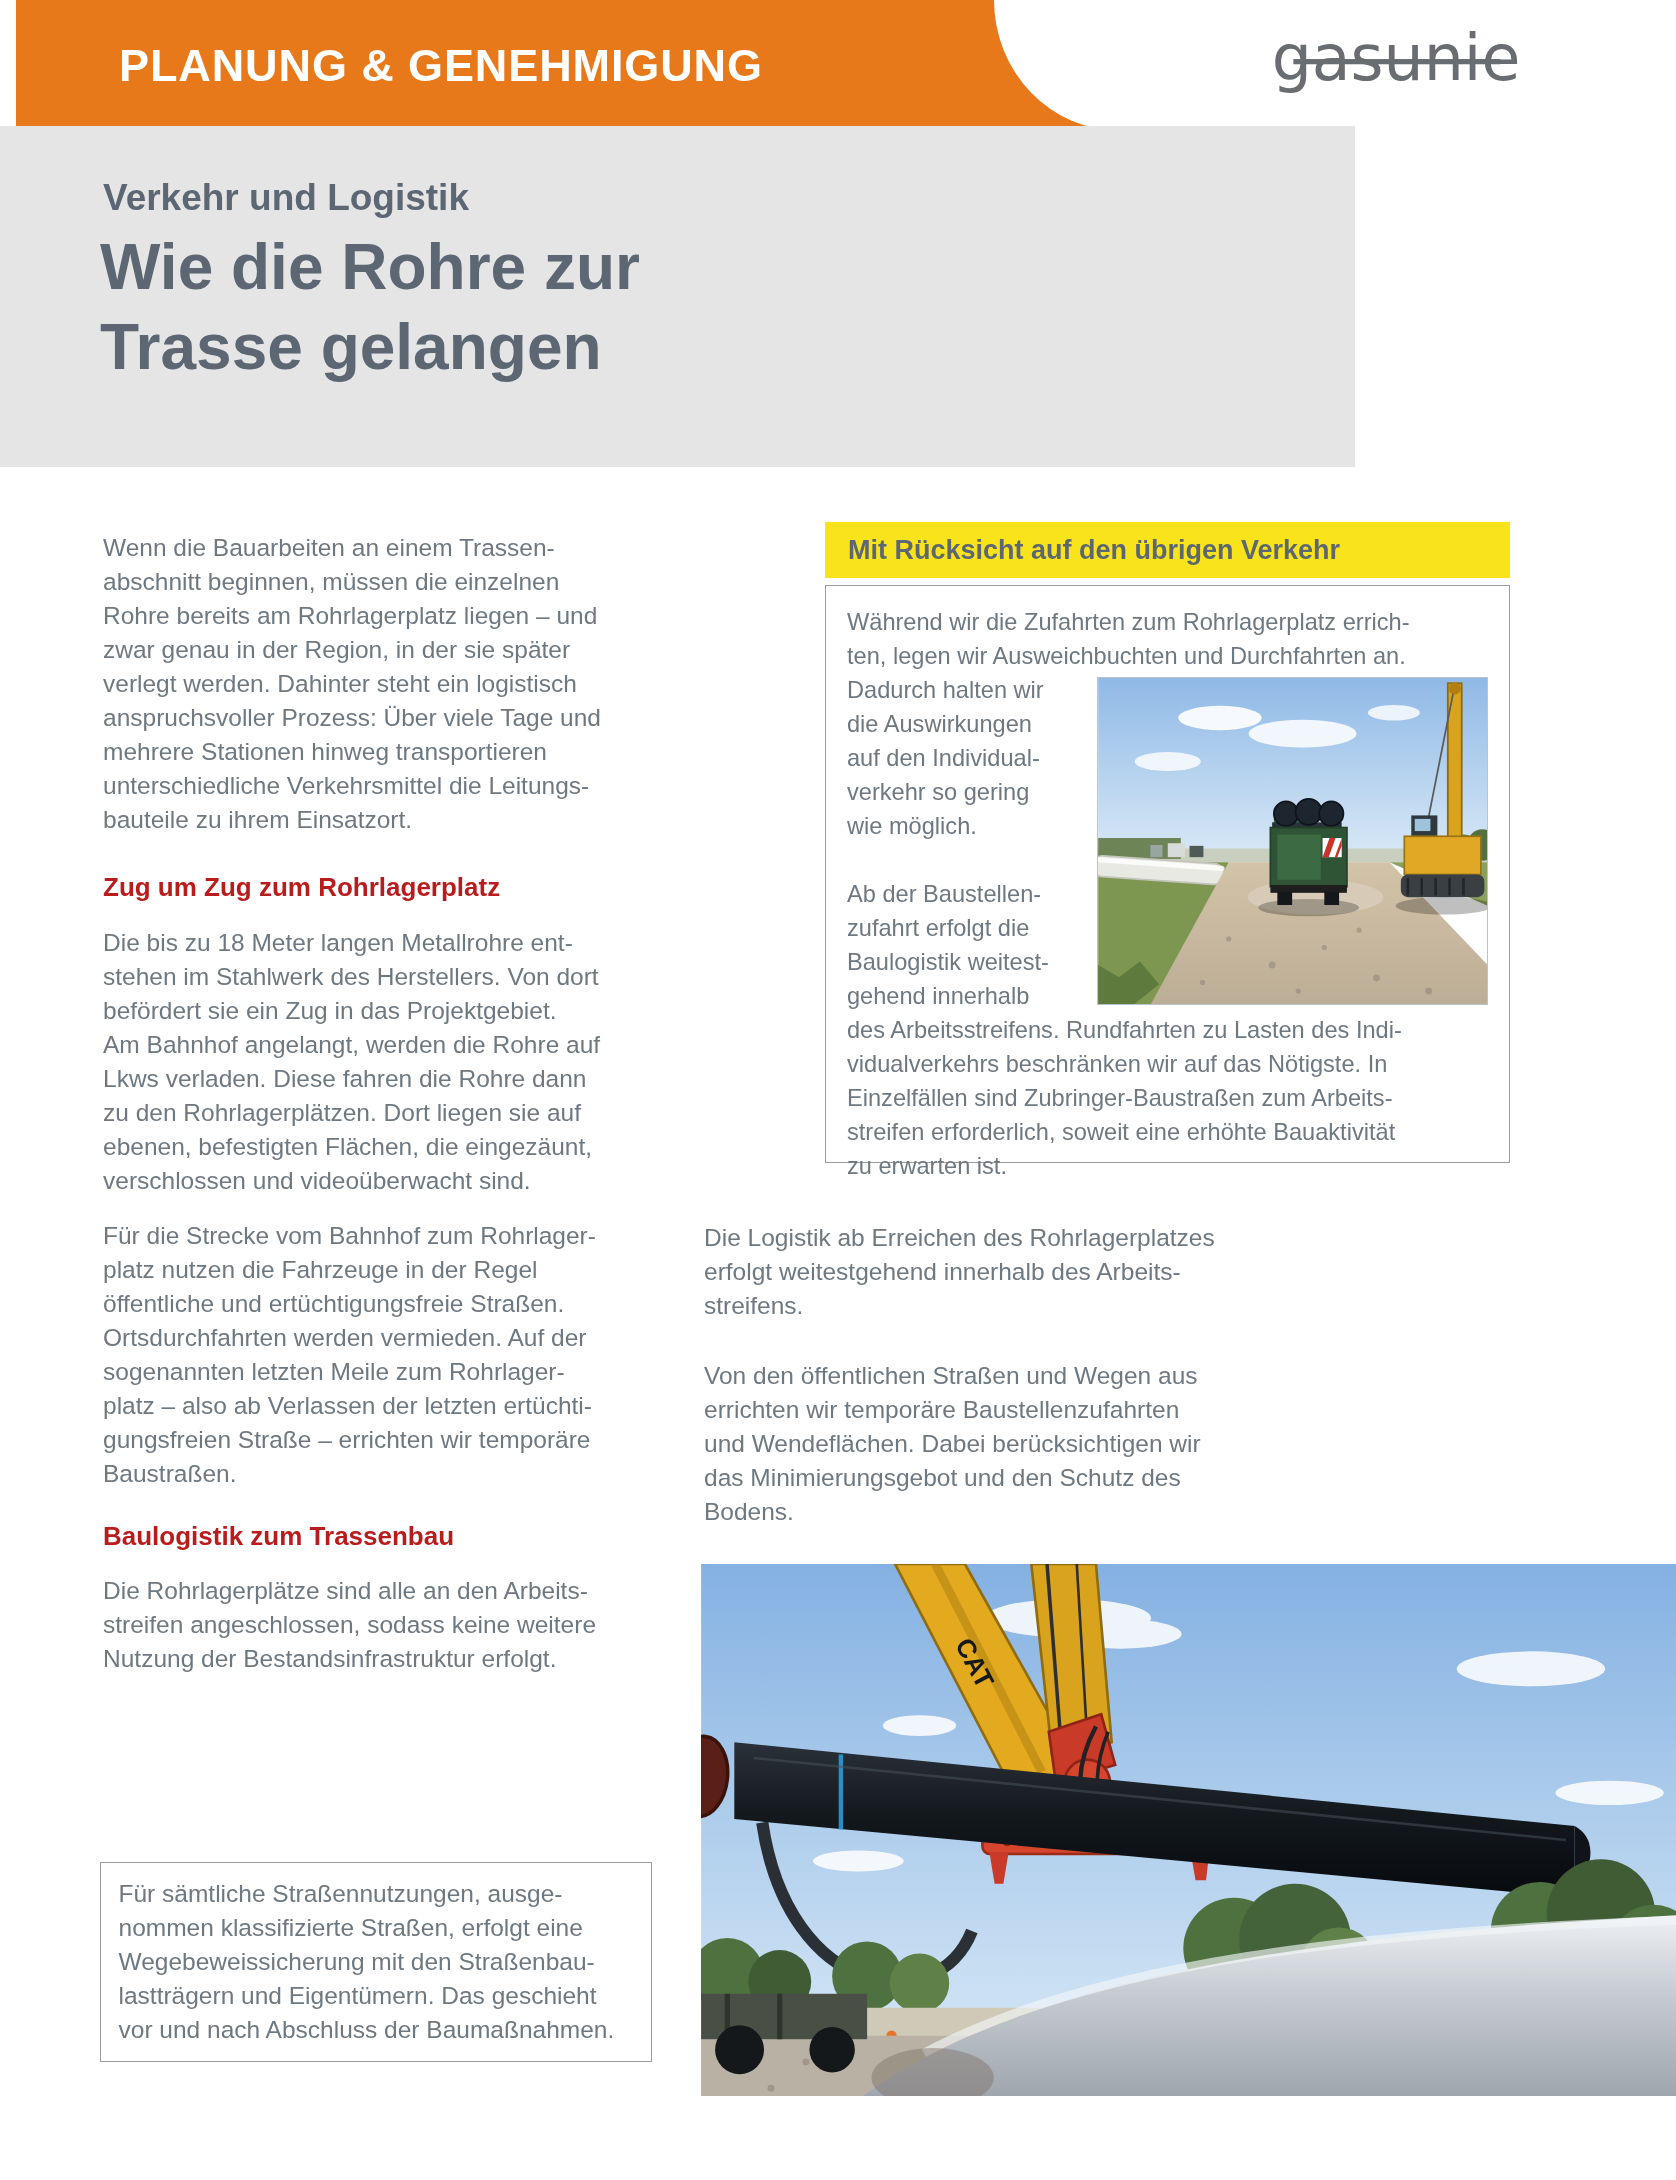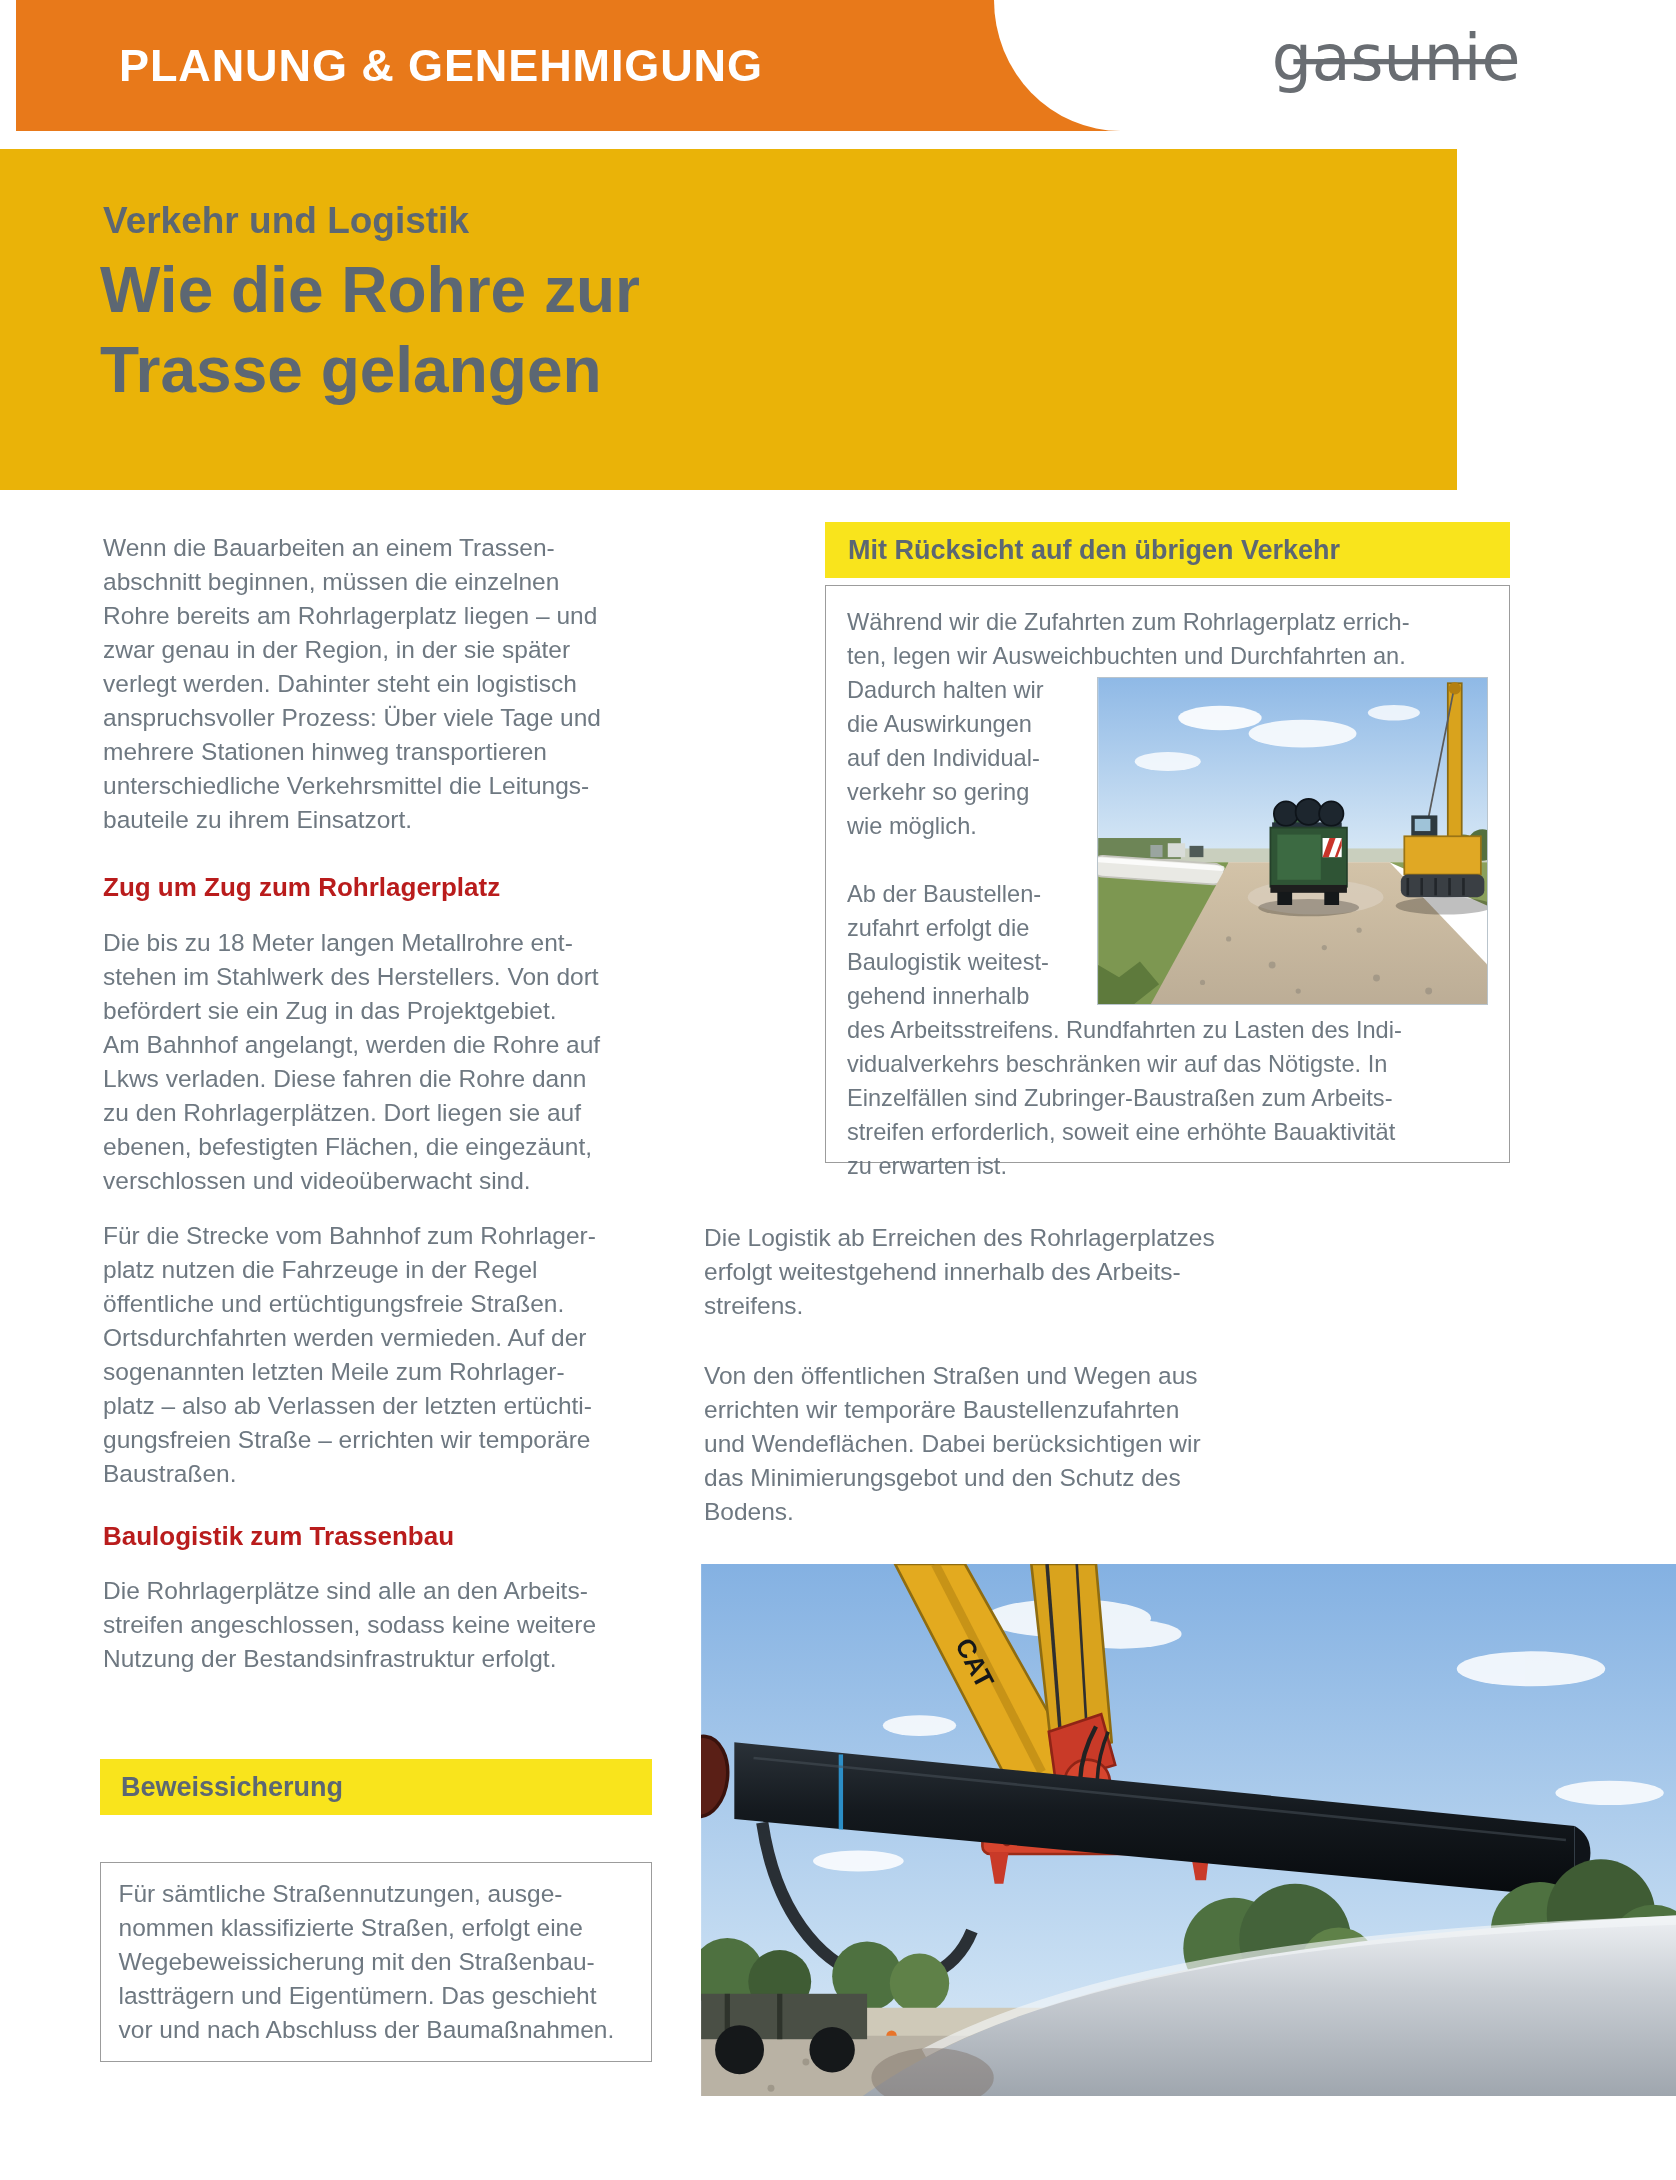--- a/index.html
+++ b/index.html
@@ -8,21 +8,21 @@
 
   
   .header{position:absolute;left:0;top:0;width:1677px;height:131px;background:#E8791A;margin-left:16px;}
   .header-title{position:absolute;left:103px;top:40px;font-size:45px;font-weight:bold;
         color:#ffffff;letter-spacing:0.9px;white-space:nowrap;}
   .logo-panel{position:absolute;left:978px;top:0;width:699px;height:131px;background:#ffffff;
         border-bottom-left-radius:127px 131px;}
   .logo{position:absolute;left:271px;top:26px;width:262px;height:80px;}
 
   
-  .hero{position:absolute;left:0;top:149px;width:1457px;height:341px;background:#eab308;}
+  .hero{position:absolute;left:0;top:126px;width:1355px;height:341px;background:#e5e5e5;}
   .hero-kicker{position:absolute;left:103px;top:51px;font-size:37px;font-weight:bold;color:#5C6773;}
   .hero-title{position:absolute;left:100px;top:101px;font-size:64px;font-weight:bold;color:#5C6773;
         line-height:80px;white-space:pre-line;}
 
   
   .p{position:absolute;color:#6E7881;font-size:24.5px;line-height:34px;white-space:pre-line;}
   .h2{position:absolute;color:#b91c1c;font-size:26px;font-weight:bold;white-space:nowrap;}
   .ylabel{position:absolute;background:#F9E41C;color:#5C6773;font-size:27px;font-weight:bold;
         line-height:56px;height:56px;box-sizing:border-box;padding-left:21px;}
   .bbox{position:absolute;border:1.7px solid #9C9C9C;box-sizing:border-box;background:#ffffff;}
@@ -85,21 +85,20 @@
 Ortsdurchfahrten werden vermieden. Auf der
 sogenannten letzten Meile zum Rohrlager-
 platz – also ab Verlassen der letzten ertüchti-
 gungsfreien Straße – errichten wir temporäre
 Baustraßen.</div>
   <div class="h2" style="left:103px;top:1521px">Baulogistik zum Trassenbau</div>
   <div class="p lcol-p" style="top:1574px">Die Rohrlagerplätze sind alle an den Arbeits-
 streifen angeschlossen, sodass keine weitere
 Nutzung der Bestandsinfrastruktur erfolgt.</div>
 
-  <div class="ylabel" style="left:100px;top:1759px;width:552px">Beweissicherung</div>
   <div class="bbox left-callout-body">
     <div class="inner">Für sämtliche Straßennutzungen, ausge-
 nommen klassifizierte Straßen, erfolgt eine
 Wegebeweissicherung mit den Straßenbau-
 lastträgern und Eigentümern. Das geschieht
 vor und nach Abschluss der Baumaßnahmen.</div>
   </div>
 
   <div class="ylabel" style="left:825px;top:522px;width:685px;padding-left:23px">Mit Rücksicht auf den übrigen Verkehr</div>
   <div class="bbox rbox">

